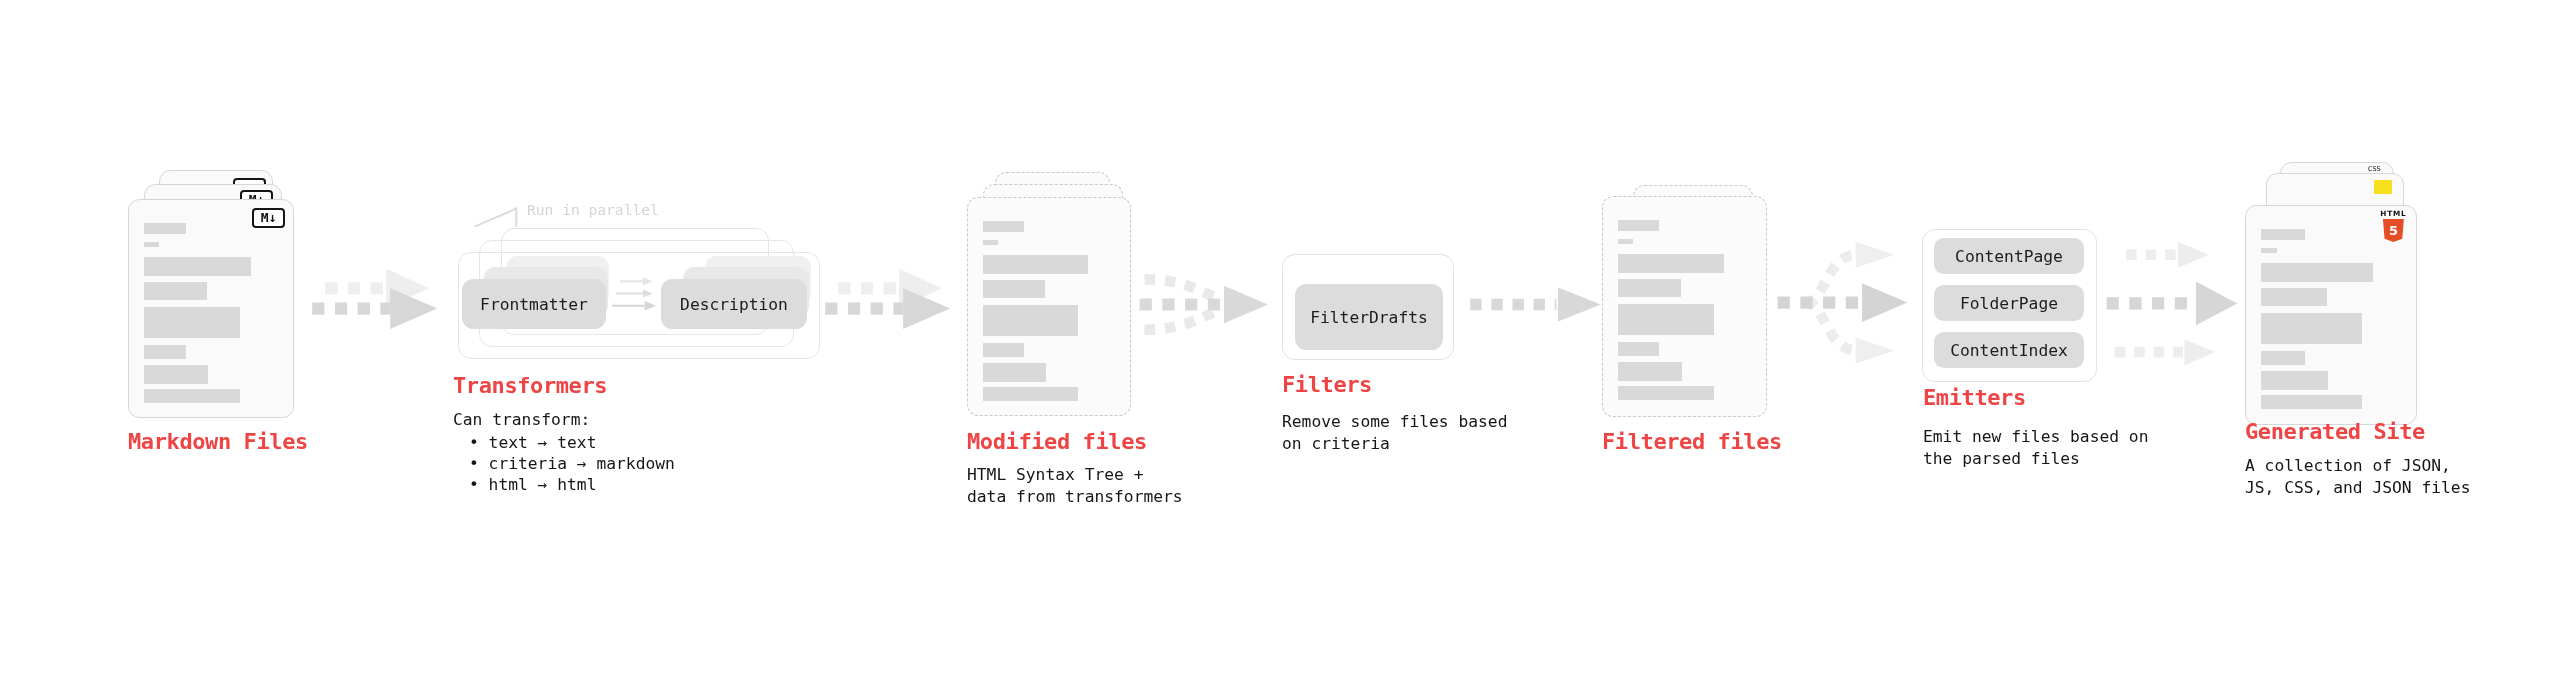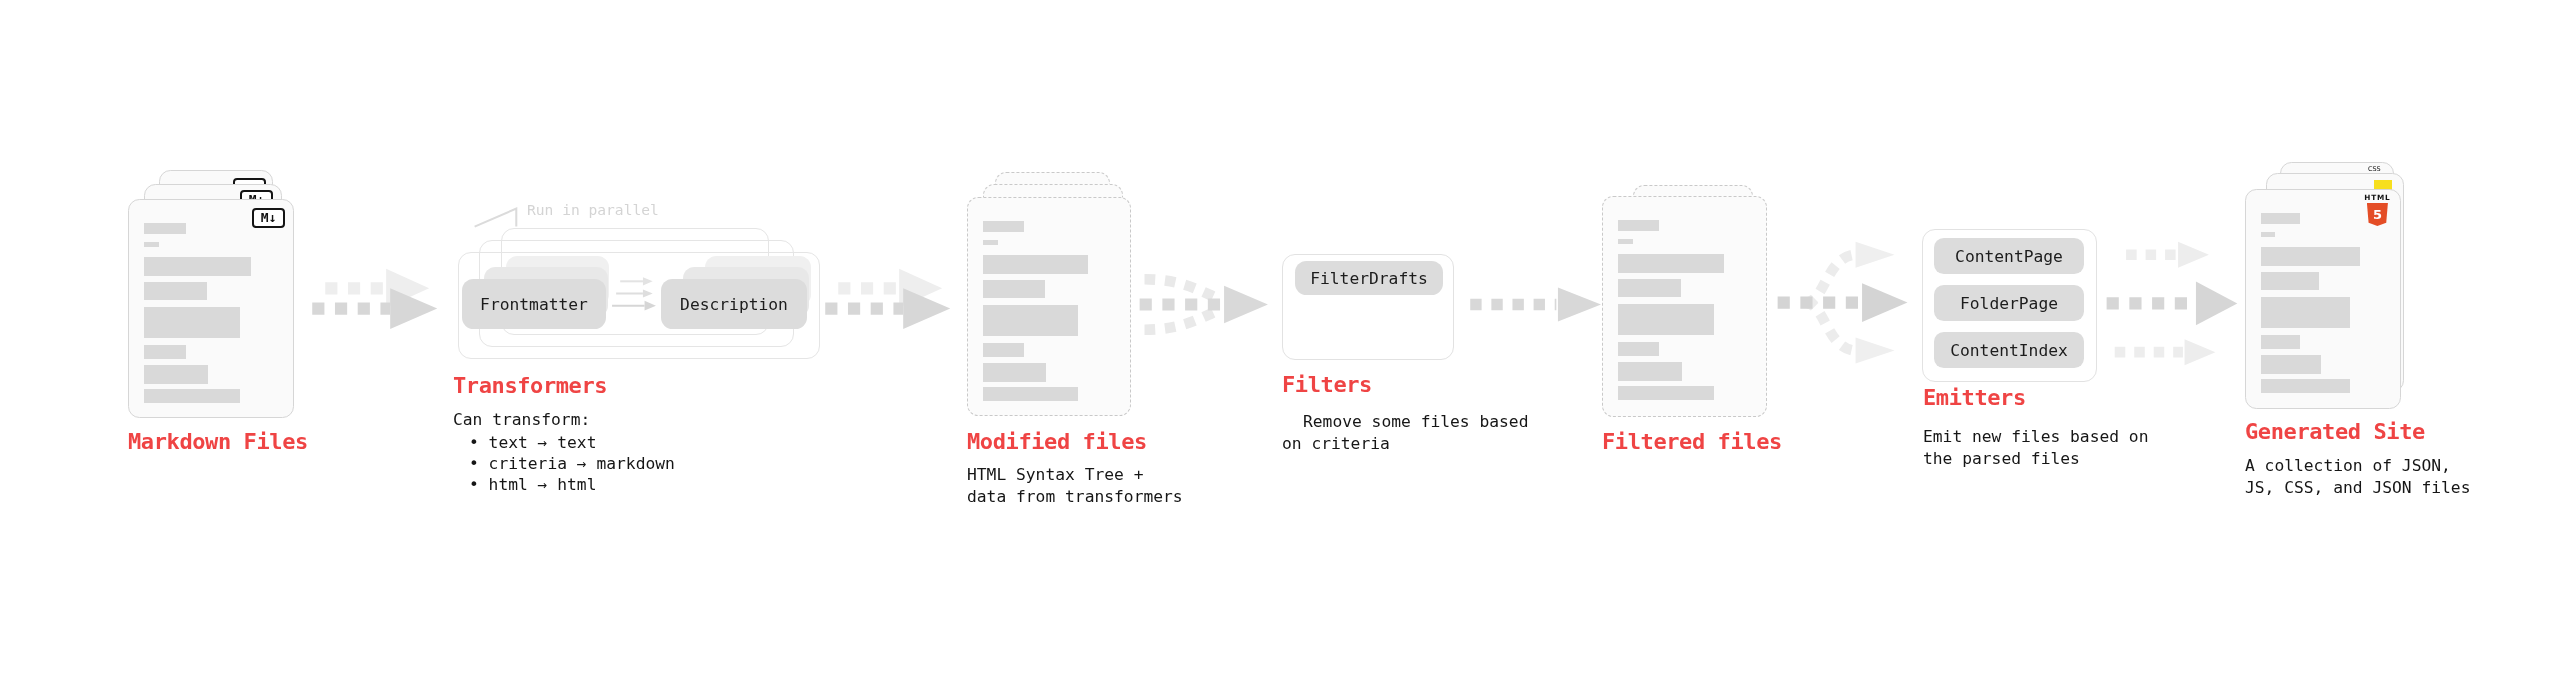--- a/index.html
+++ b/index.html
@@ -147,23 +147,23 @@
 
   <svg class="conn" style="left:1138px;top:258px;" width="134" height="93" viewBox="0 0 165 114">
     <path d="M8,26 C55,26 75,40 100,50" fill="none" stroke="#e9e9e9" stroke-width="13" stroke-dasharray="13 12"></path>
     <path d="M8,88 C55,88 75,74 100,64" fill="none" stroke="#e9e9e9" stroke-width="13" stroke-dasharray="13 12"></path>
     <line x1="2" y1="57" x2="104" y2="57" stroke="#d9d9d9" stroke-width="15" stroke-dasharray="15 13"></line>
     <polygon points="106,34 160,57 106,80" fill="#d9d9d9"></polygon>
   </svg>
 
   <div>
     <div class="container-box" style="left:1282px;top:254px;width:172px;height:106px;"></div>
-    <div class="pill" style="left:1295px;top:261px;width:148px;height:34px;">FilterDrafts</div>
+    <div class="pill" style="left:1295px;top:284px;width:148px;height:66px;">FilterDrafts</div>
     <div class="heading" style="left:1282px;top:372px;">Filters</div>
-    <div class="desc" style="left:1282px;top:411px;margin-left:21px;">Remove some files based</div>
+    <div class="desc" style="left:1282px;top:411px;">Remove some files based</div>
     <div class="desc" style="left:1282px;top:433px;">on criteria</div>
   </div>
 
   <svg class="conn" style="left:1467px;top:280px;" width="134" height="49" viewBox="0 0 165 60">
     <line x1="4" y1="30" x2="110" y2="30" stroke="#d8d8d8" stroke-width="14" stroke-dasharray="14 12"></line>
     <polygon points="112,9 165,30 112,51" fill="#d8d8d8"></polygon>
   </svg>
 
   <div>
     <div class="doc doc--dashed" style="left:1633px;top:185px;width:120px;height:221px;"></div>
@@ -213,21 +213,21 @@
   <div>
     <div class="doc" style="left:2280px;top:162px;width:114px;height:219px;">
       <div class="css-badge" style="right:11.4px;top:3.3px;">
         <div class="word">CSS</div>
         <div class="bar"></div>
       </div>
     </div>
     <div class="doc" style="left:2266px;top:173px;width:138px;height:219px;">
       <div class="js-badge" style="right:11.4px;top:5.7px;"></div>
     </div>
-    <div class="doc" style="left:2245px;top:189px;width:156px;height:220px;">
+    <div class="doc" style="left:2245px;top:205px;width:172px;height:220px;">
       <div class="html5-badge" style="right:8.1px;top:4.1px;">
         <div class="word">HTML</div>
         <div class="shield">5</div>
       </div>
       <div class="doc__bars">
         <div class="bar bar--1"></div>
         <div class="bar bar--2"></div>
         <div class="bar bar--3"></div>
         <div class="bar bar--4"></div>
         <div class="bar bar--5"></div>

